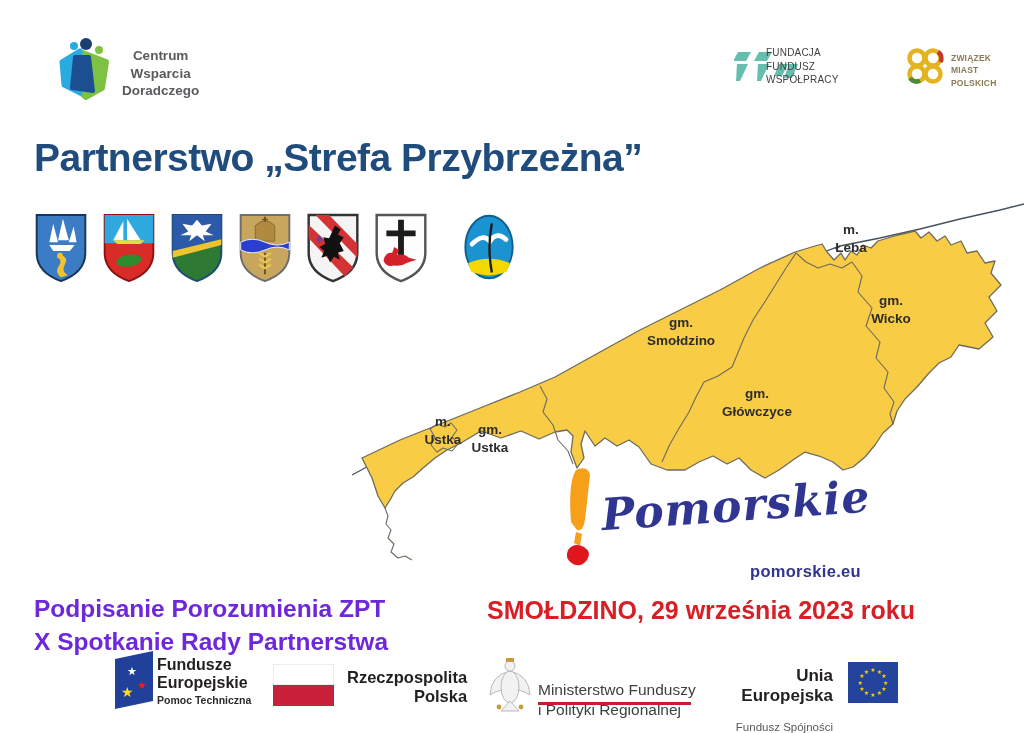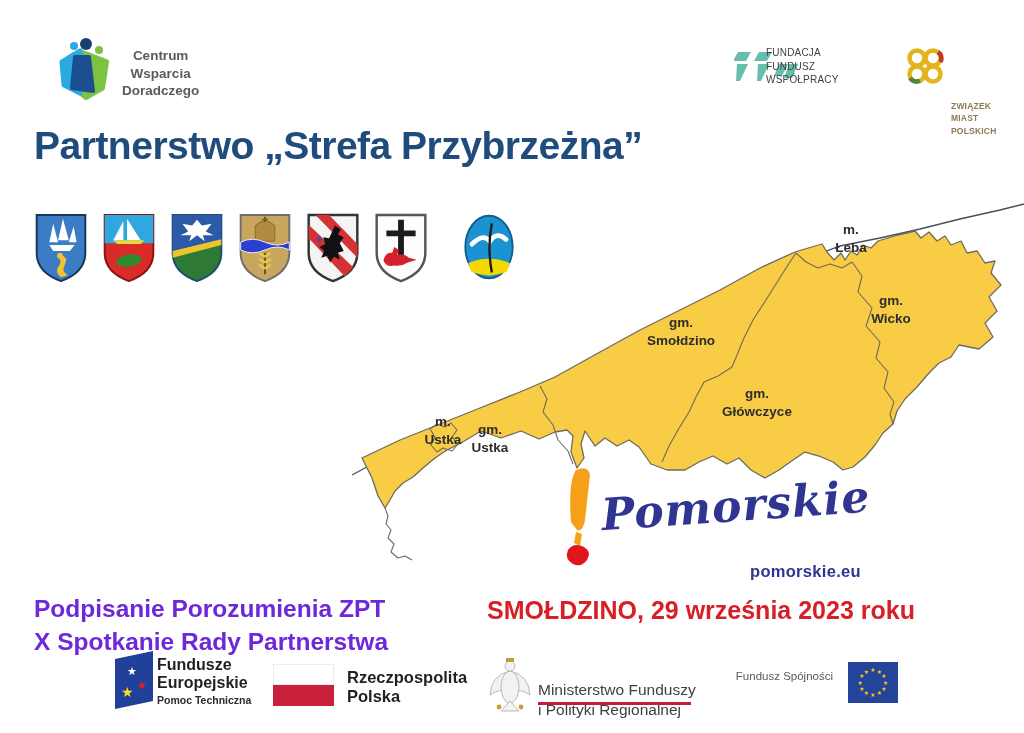--- a/index.html
+++ b/index.html
@@ -6,24 +6,24 @@
   body{
     width:1024px;height:733px;background:#ffffff;position:relative;overflow:hidden;
     font-family:"Liberation Sans", sans-serif;color:#222;
   }
   .abs{position:absolute;}
   .pre{white-space:pre-line;}
 
   
   .cwd-text{left:122px;top:47px;font-size:13.5px;font-weight:bold;color:#5a5b5e;line-height:1.3;text-align:center;}
   .ffw-text{left:766px;top:46px;font-size:10px;font-weight:normal;color:#3f3f41;line-height:1.35;letter-spacing:.2px;}
-  .zmp-text{left:951px;top:52px;font-size:8.5px;font-weight:bold;color:#8d7a55;line-height:1.45;letter-spacing:.2px;margin-top:48px;}
-
-  
-  .title{left:34px;top:124px;font-size:39px;font-weight:bold;color:#1f4c7c;letter-spacing:-0.5px;}
+  .zmp-text{left:951px;top:52px;font-size:8.5px;font-weight:bold;color:#8d7a55;line-height:1.45;letter-spacing:.2px;}
+
+  
+  .title{left:34px;top:136px;font-size:39px;font-weight:bold;color:#1f4c7c;letter-spacing:-0.5px;}
 
   
   .crest-row{left:33px;top:212px;display:flex;gap:12px;align-items:flex-start;}
   .crest-row svg{display:block;}
   .crest-gap{width:8px;}
 
   
   .map-wrap{left:340px;top:195px;width:690px;height:385px;}
   .map-label{position:absolute;transform:translateX(-50%);text-align:center;
     font-size:13.5px;font-weight:bold;color:#2d2d2d;line-height:1.3;white-space:pre-line;}
@@ -33,26 +33,26 @@
     font-size:44px;color:#2f3590;transform:rotate(-4deg);letter-spacing:1px;}
   .pom-domain{left:750px;top:550px;font-size:16.5px;font-weight:bold;color:#2f3590;letter-spacing:.3px;margin-top:12px;}
 
   
   .event{left:34px;top:592px;font-size:24.5px;font-weight:bold;color:#6d28d9;line-height:1.35;}
   .date{left:487px;top:596px;font-size:25px;font-weight:bold;color:#d81f26;}
 
   
   .fe-text{left:157px;top:656px;font-size:16px;font-weight:bold;color:#231f20;line-height:1.12;}
   .fe-sub{left:157px;top:694px;font-size:10.5px;color:#2b2b2b;font-weight:bold;}
-  .rp-text{left:347px;top:668px;font-size:16.5px;font-weight:bold;color:#231f20;line-height:1.15;}
+  .rp-text{left:347px;top:668px;font-size:16.5px;font-weight:bold;color:#231f20;line-height:1.15;text-align:right;}
   .min-text{left:538px;top:680px;font-size:15.5px;color:#3f3f41;line-height:1.3;}
   .min-rule{left:538px;top:702px;width:153px;height:3px;background:#c22032;}
   .eu-text{left:700px;top:666px;width:133px;text-align:right;}
   .eu-title{font-size:17px;font-weight:bold;color:#231f20;line-height:1.2;}
-  .eu-sub{font-size:11.5px;color:#58595b;margin-top:4px;}
+  .eu-sub{font-size:11.5px;color:#58595b;margin-top:14px;}
 </style>
 </head>
 <body>
 
 <svg class="abs" style="left:52px;top:36px;" width="64" height="64" viewBox="0 0 64 64">
   <circle cx="22" cy="10" r="4" fill="#29abe2"></circle>
   <circle cx="34" cy="8" r="6" fill="#1a3e6e"></circle>
   <circle cx="47" cy="14" r="4" fill="#7dc242"></circle>
   <path d="M28,16 L54,26 L50,52 L34,61 L27,55 Z" fill="#7dc242" stroke="#7dc242" stroke-width="6" stroke-linejoin="round"></path>
   <path d="M10,26 L28,15 L28,57 L12,49 Z" fill="#29abe2" stroke="#29abe2" stroke-width="5" stroke-linejoin="round"></path>
@@ -229,20 +229,21 @@
   </g>
   <rect x="19" y="3" width="8" height="4" fill="#c89b3c"></rect>
   <circle cx="12" cy="52" r="2.4" fill="#c89b3c"></circle>
   <circle cx="34" cy="52" r="2.4" fill="#c89b3c"></circle>
 </svg>
 <div class="abs pre min-text">Ministerstwo Funduszy
 i Polityki Regionalnej</div>
 <div class="abs min-rule"></div>
 
 <div class="abs eu-text">
+  <div class="eu-title">Unia Europejska</div>
   <div class="eu-sub">Fundusz Spójności</div>
 </div>
 <svg class="abs" style="left:848px;top:662px;" width="50" height="41" viewBox="0 0 50 41">
   <rect width="50" height="41" fill="#24439b"></rect>
   <g fill="#ffcc00" font-size="6" font-family="DejaVu Sans" text-anchor="middle">
     <text x="25" y="10">★</text>
       <text x="31.5" y="11.7">★</text>
       <text x="36" y="16.3">★</text>
     <text x="37.7" y="22.5">★</text>
       <text x="36" y="28.7">★</text>

